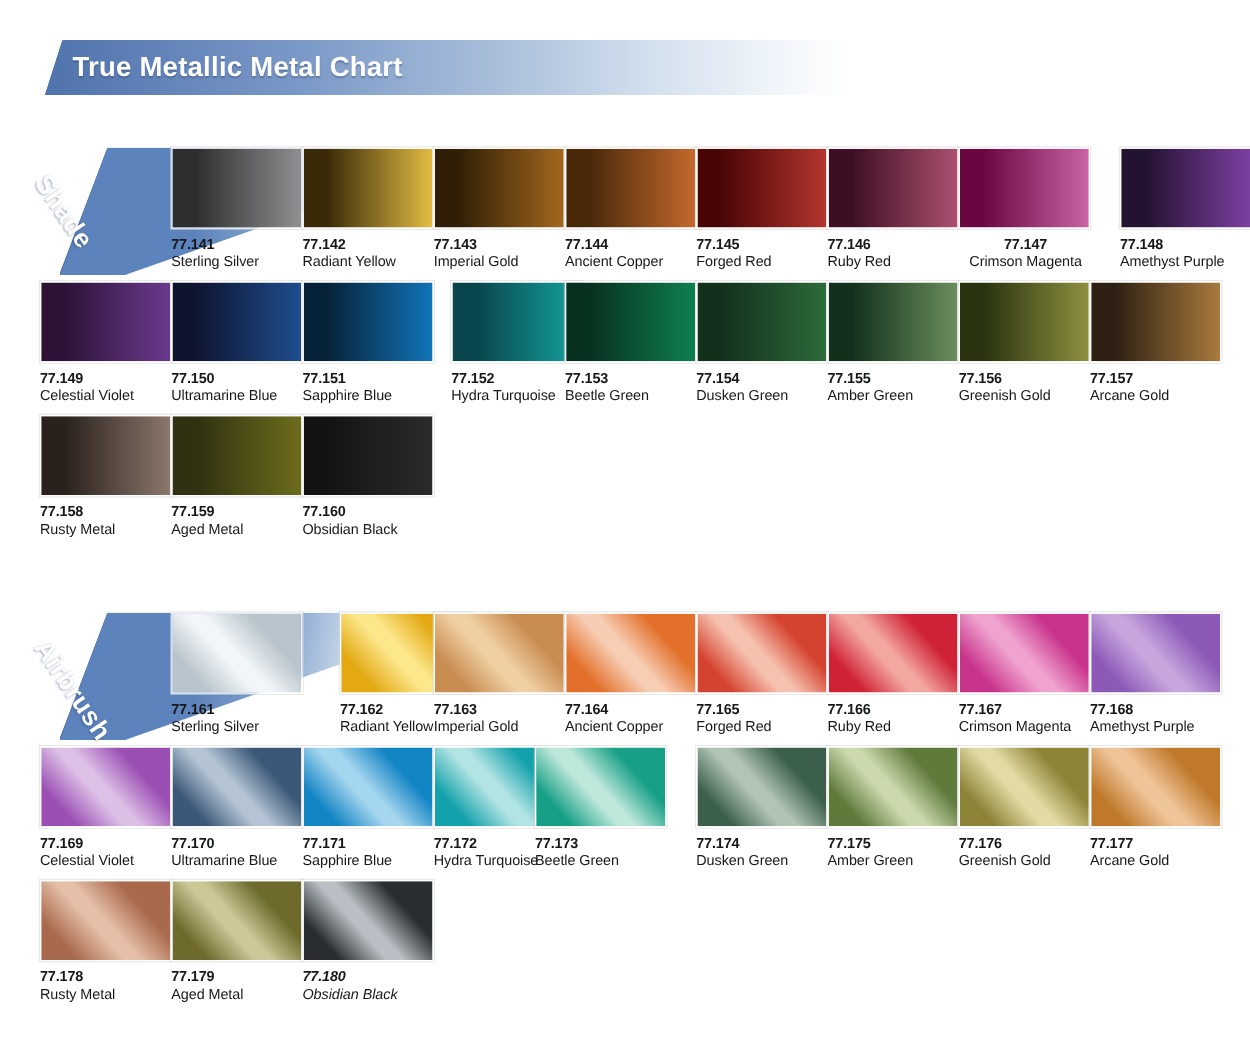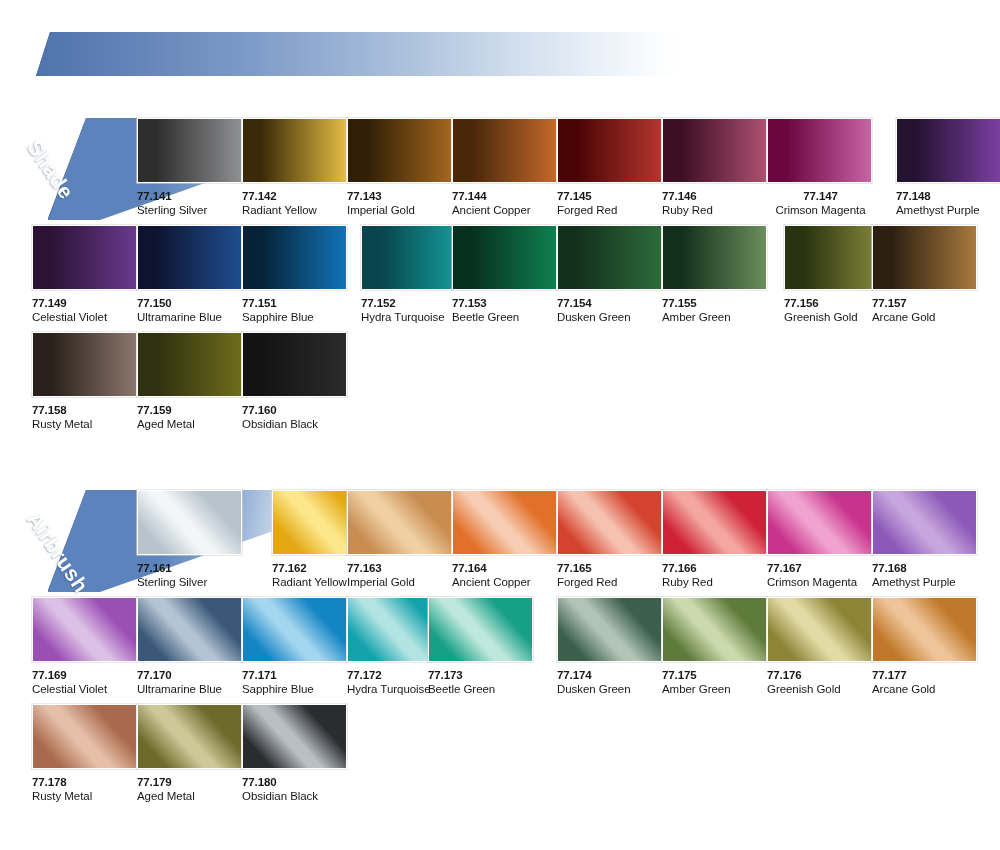--- a/index.html
+++ b/index.html
@@ -107,20 +107,21 @@
     letter-spacing:-.05px;
     white-space:nowrap;
   }
 </style>
 </head>
 <body>
 
 <div class="banner-wrap">
   <div class="banner-notch"></div>
   <div class="banner-shape"></div>
+  <div class="banner-title">True Metallic Metal Chart</div>
 </div>
 
 <div id="sections-root">
     <div class="section" style="top: 118px;">
       <div class="sect-tab">
         <div class="tab-sliver"></div>
         <div class="tab-fill"></div>
         <div class="tab-label">Shade</div>
       </div>
       <div class="row" style="top: 0px;">
@@ -194,21 +195,21 @@
         <div class="cell" style="left: 557px;">
           <div class="sw" style="background: linear-gradient(90deg, rgb(19, 48, 28) 0%, rgb(19, 48, 28) 18%, rgb(45, 107, 59) 100%);"></div>
           <div class="code">77.154</div>
           <div class="name">Dusken Green</div>
         </div>
         <div class="cell" style="left: 662px;">
           <div class="sw" style="background: linear-gradient(90deg, rgb(18, 48, 28) 0%, rgb(18, 48, 28) 18%, rgb(107, 142, 92) 100%);"></div>
           <div class="code">77.155</div>
           <div class="name">Amber Green</div>
         </div>
-        <div class="cell" style="left: 767px; padding-left: 17px;">
+        <div class="cell" style="left: 767px;">
           <div class="sw" style="background: linear-gradient(90deg, rgb(41, 51, 15) 0%, rgb(41, 51, 15) 18%, rgb(143, 144, 64) 100%);"></div>
           <div class="code">77.156</div>
           <div class="name">Greenish Gold</div>
         </div>
         <div class="cell" style="left: 872px;">
           <div class="sw" style="background: linear-gradient(90deg, rgb(45, 32, 18) 0%, rgb(45, 32, 18) 18%, rgb(169, 122, 62) 100%);"></div>
           <div class="code">77.157</div>
           <div class="name">Arcane Gold</div>
         </div>
       </div>
@@ -329,20 +330,20 @@
         <div class="cell" style="left: 32px;">
           <div class="sw" style="background: linear-gradient(48deg, rgb(169, 105, 76) 0%, rgb(169, 105, 76) 18%, rgb(229, 191, 168) 42%, rgb(229, 191, 168) 50%, rgb(169, 105, 76) 74%, rgb(169, 105, 76) 100%);"></div>
           <div class="code">77.178</div>
           <div class="name">Rusty Metal</div>
         </div>
         <div class="cell" style="left: 137px;">
           <div class="sw" style="background: linear-gradient(48deg, rgb(109, 106, 44) 0%, rgb(109, 106, 44) 18%, rgb(204, 200, 152) 42%, rgb(204, 200, 152) 50%, rgb(109, 106, 44) 74%, rgb(109, 106, 44) 100%);"></div>
           <div class="code">77.179</div>
           <div class="name">Aged Metal</div>
         </div>
-        <div class="cell" style="left: 242px;">
+        <div class="cell" style="left: 242px; font-style: italic;">
           <div class="sw" style="background: linear-gradient(48deg, rgb(42, 45, 48) 0%, rgb(42, 45, 48) 18%, rgb(185, 191, 196) 42%, rgb(185, 191, 196) 50%, rgb(42, 45, 48) 74%, rgb(42, 45, 48) 100%);"></div>
           <div class="code">77.180</div>
           <div class="name">Obsidian Black</div>
         </div>
       </div>
     </div>
   </div>
 
 </body></html>

